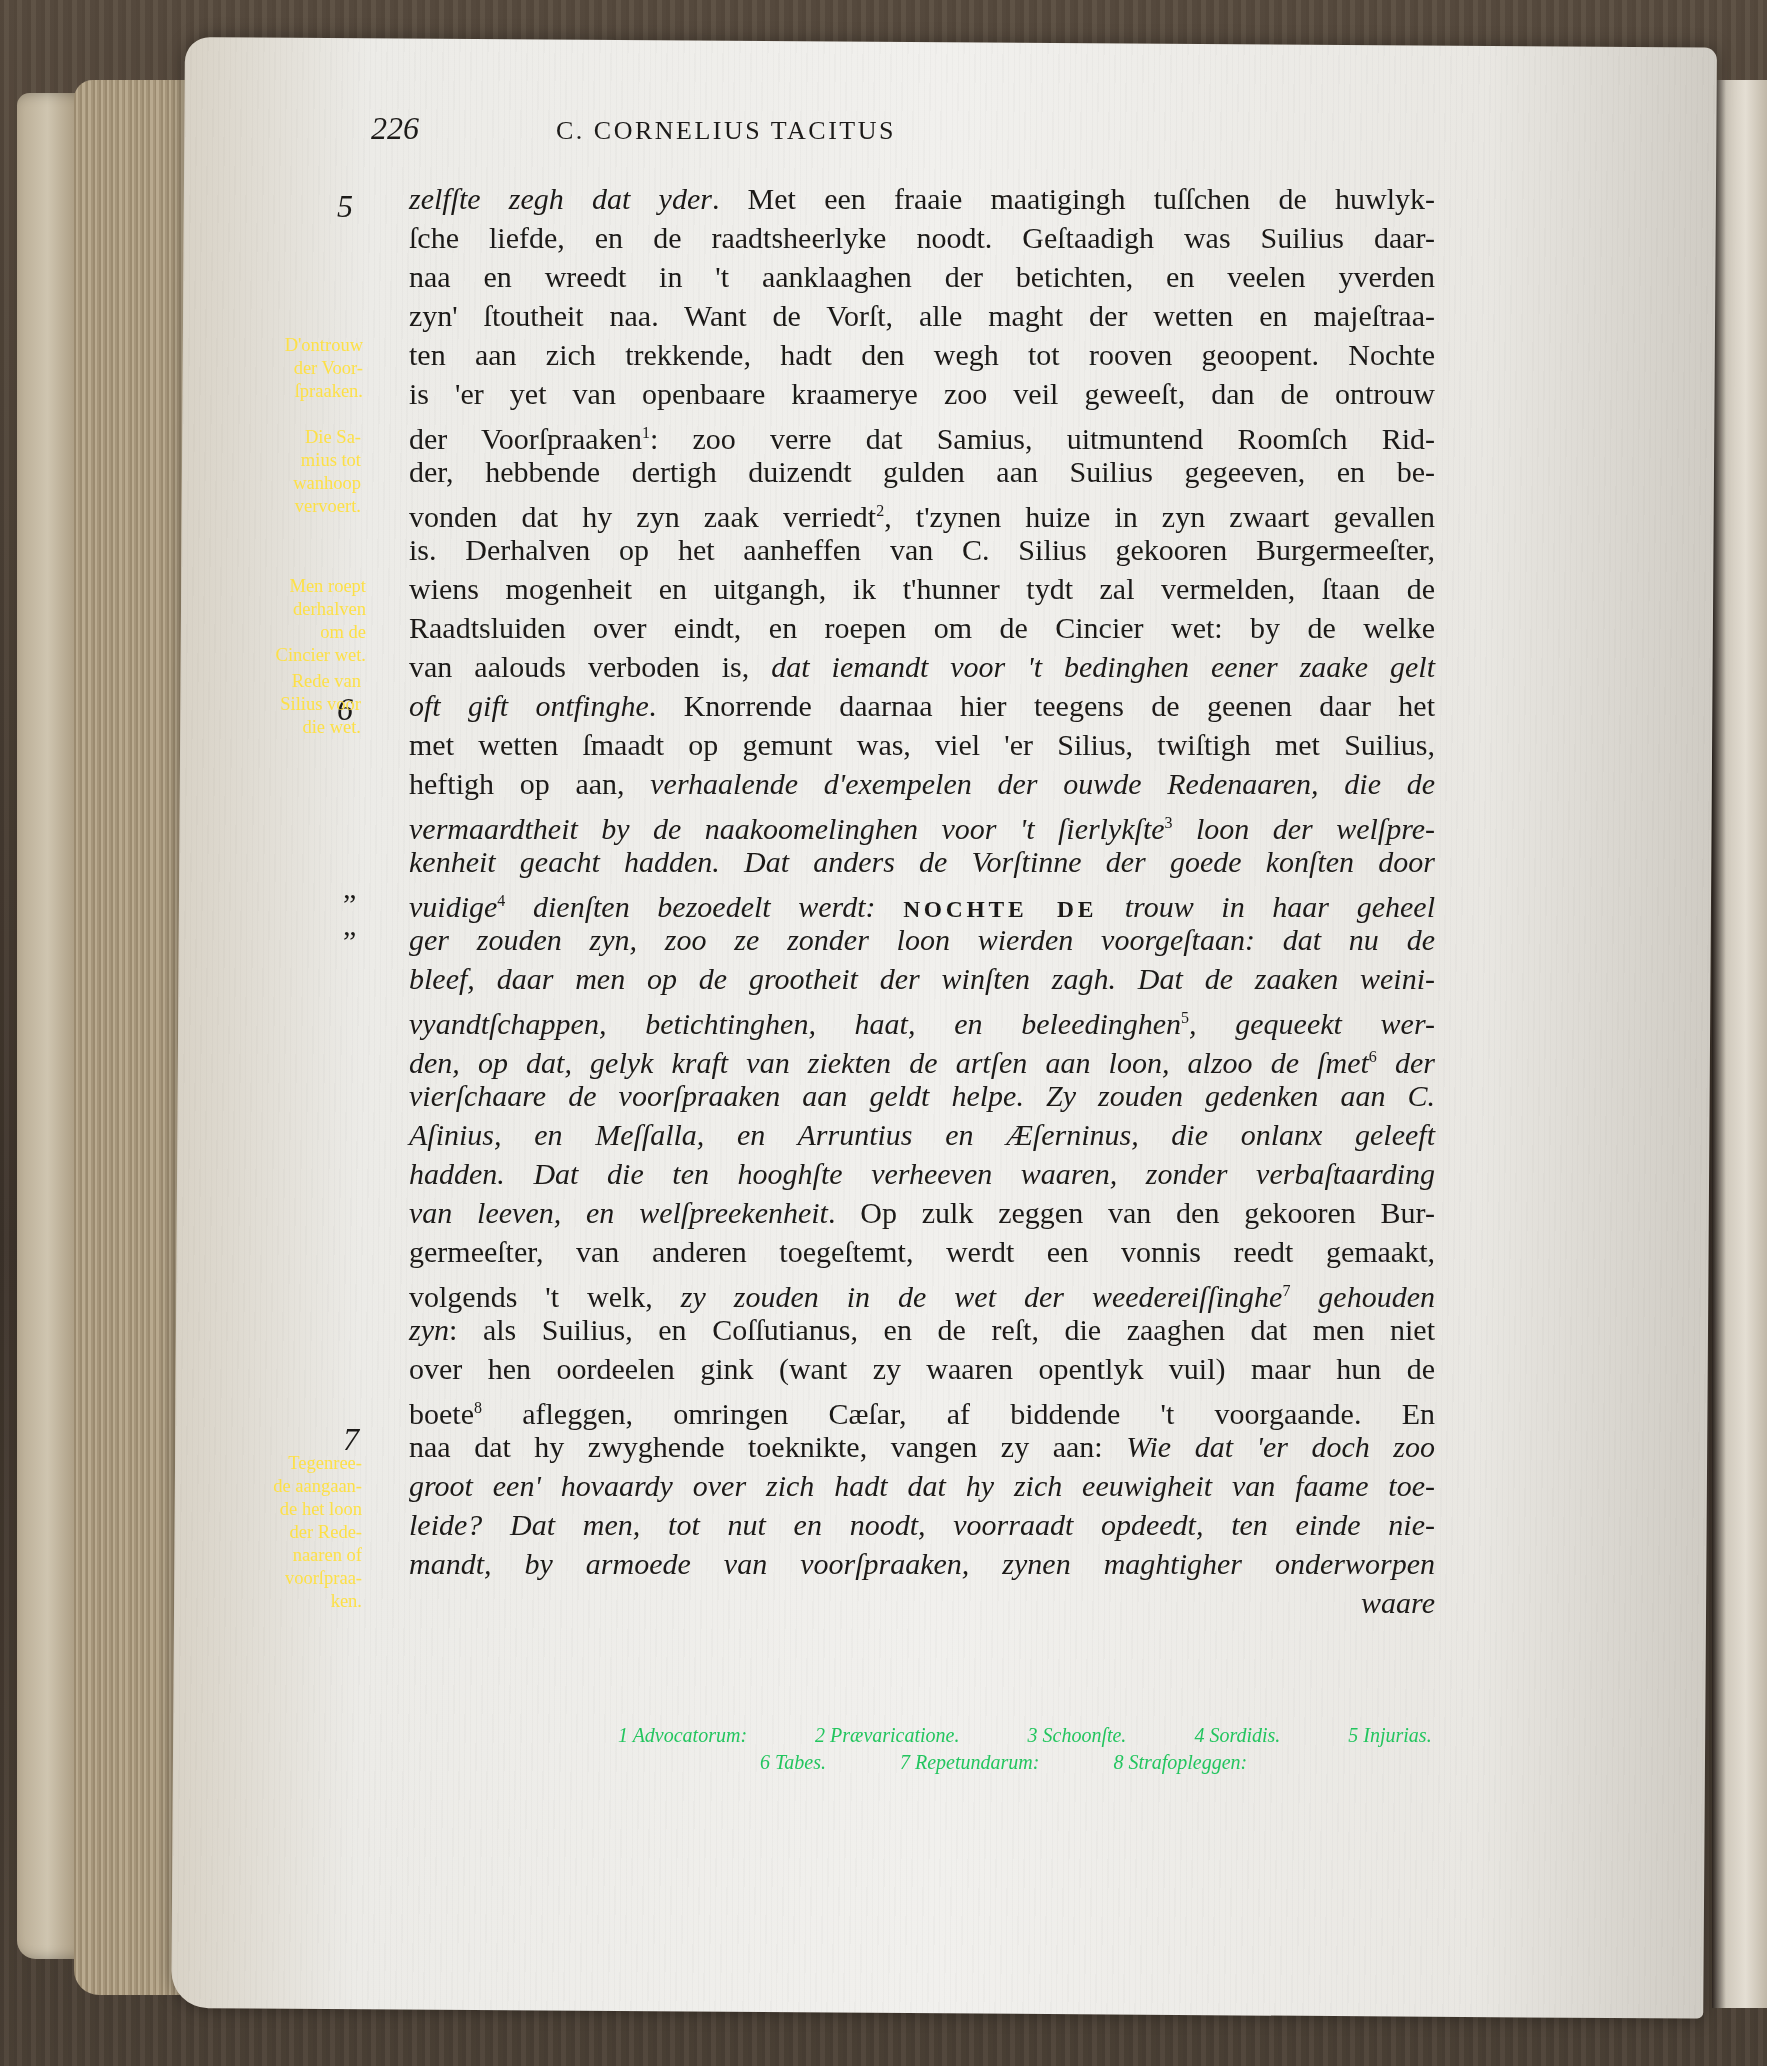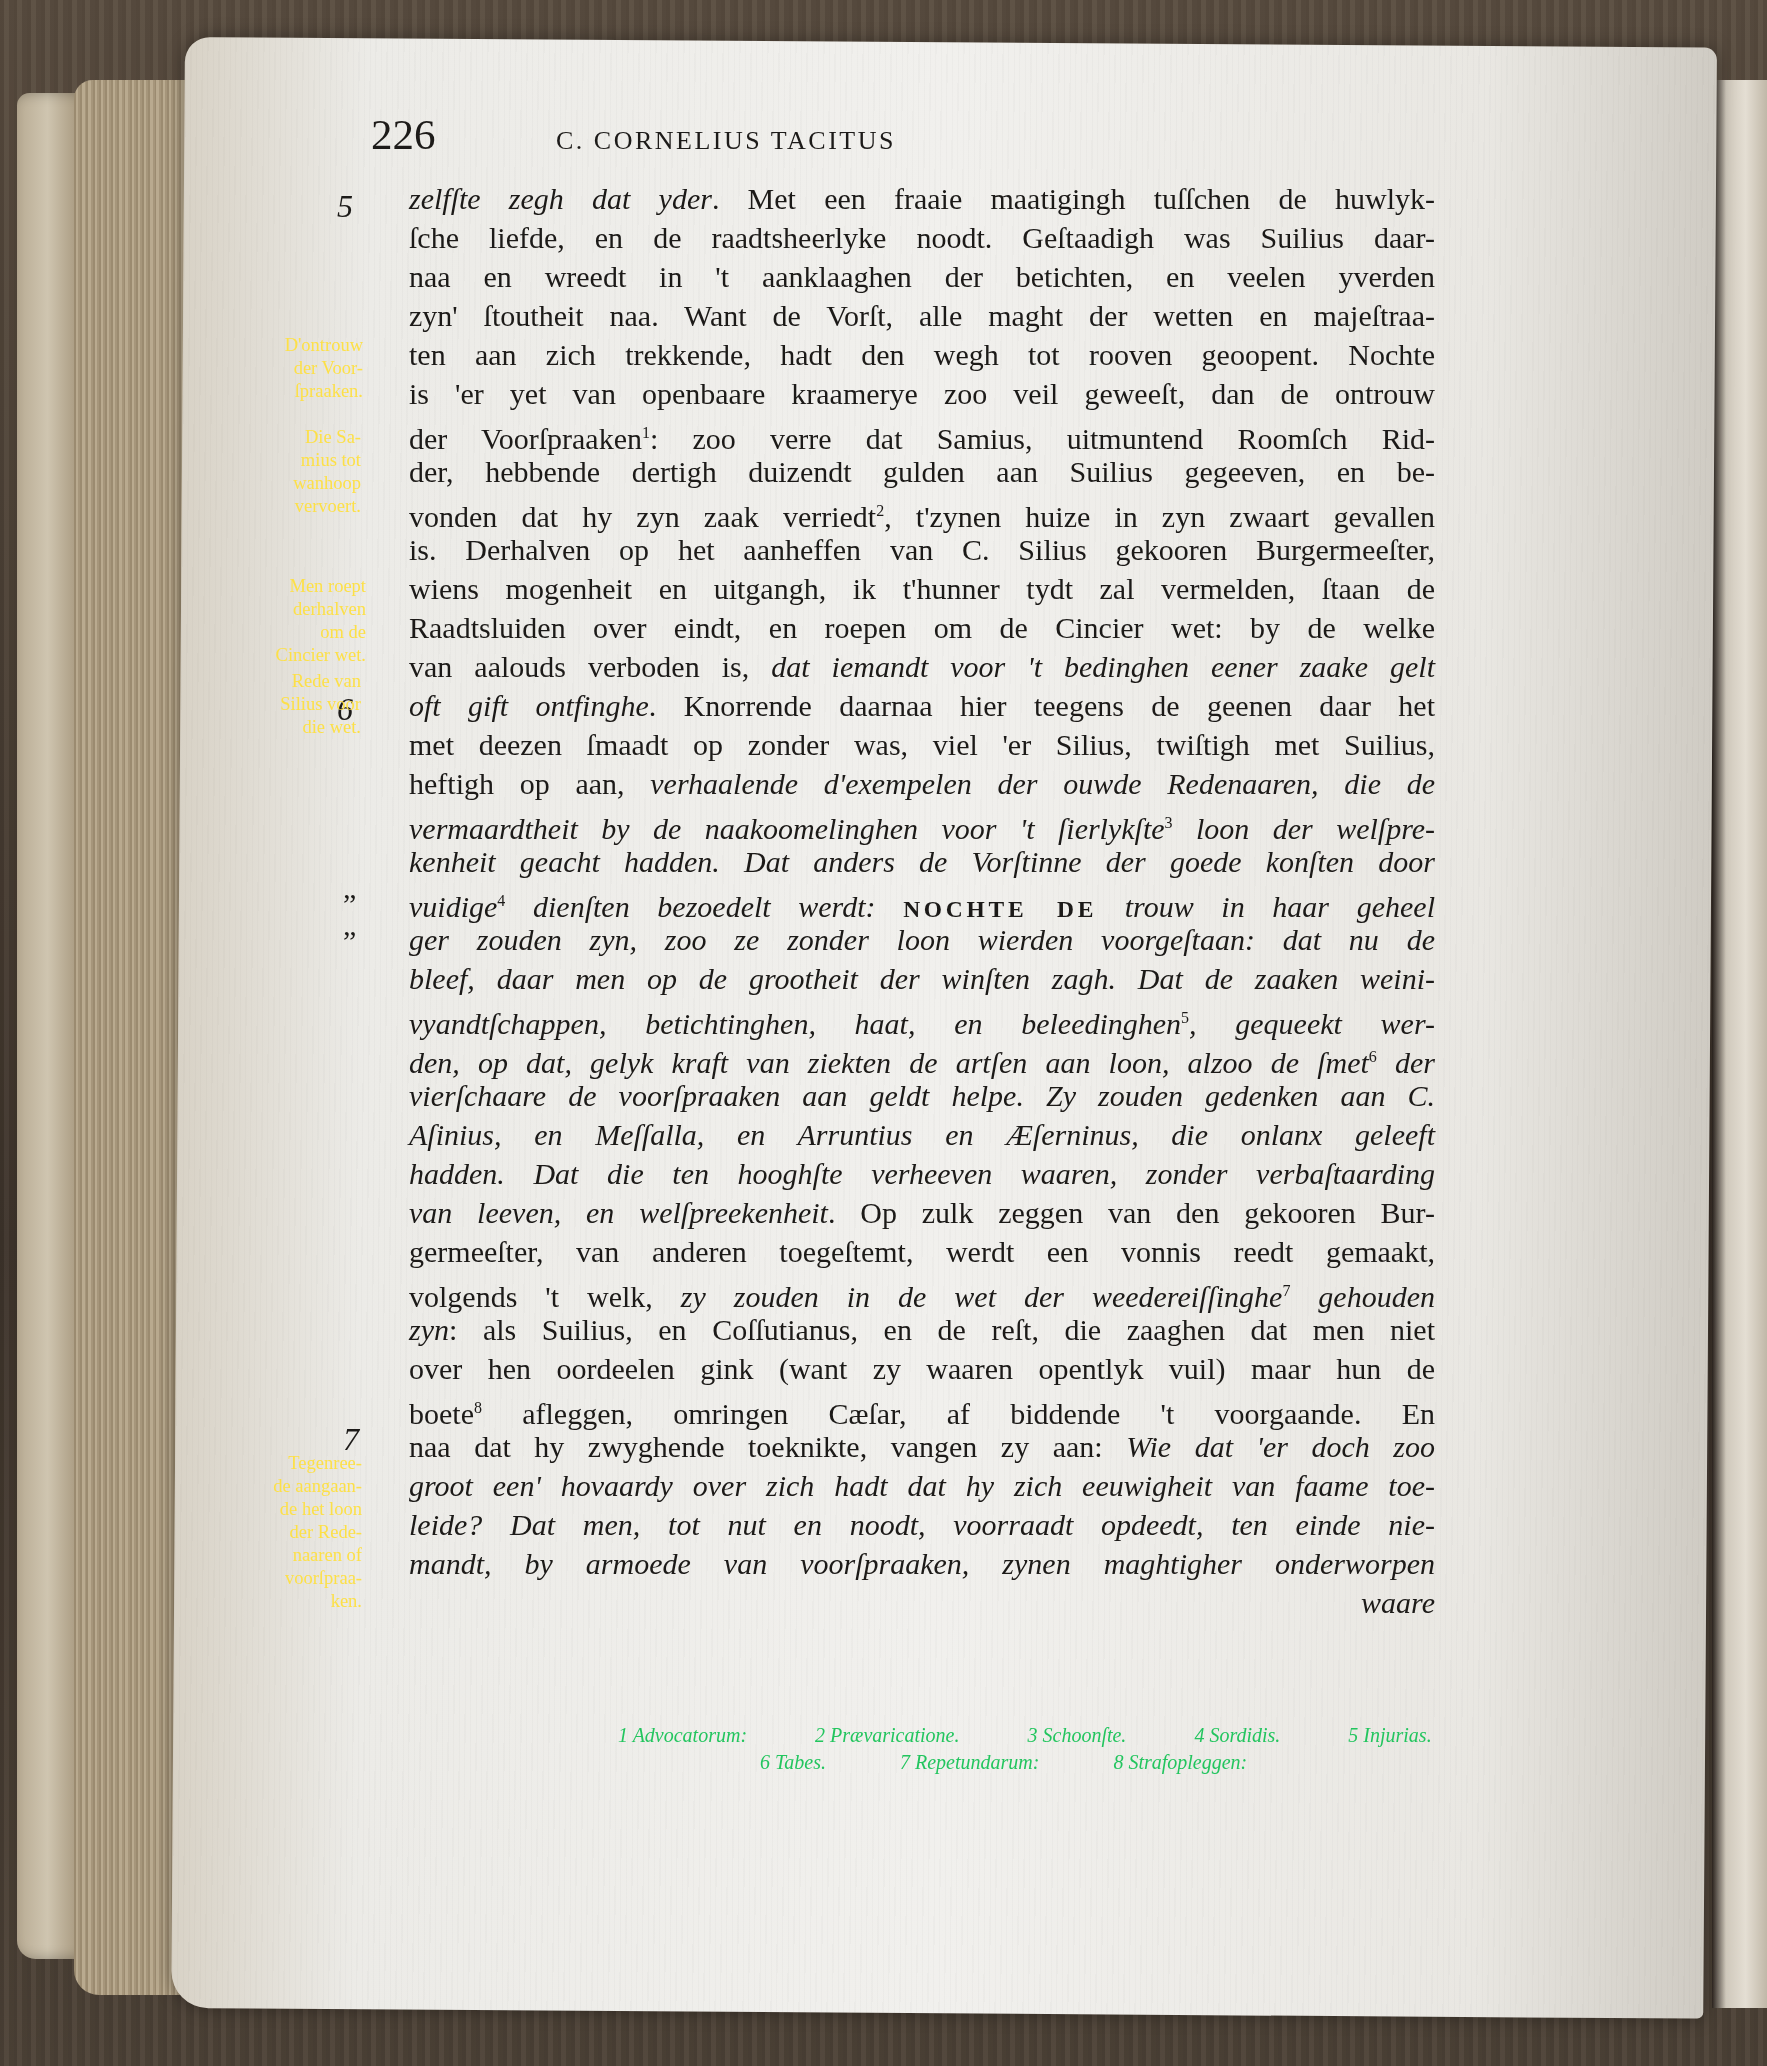--- a/index.html
+++ b/index.html
@@ -37,21 +37,21 @@
     }
     .page::after {
       content: ""; position: absolute; inset: 0;
       background: repeating-linear-gradient(90deg, rgba(0,0,0,0.018) 0 1.2px, rgba(255,255,255,0) 1.2px 5.6px);
       pointer-events: none; border-radius: inherit;
     }
     .running-head {
       position: absolute; left: 371px; top: 110px; width: 1038px;
       display: flex; align-items: baseline; color: #1d1b19;
     }
-    .page-number { font-size: 43px; width: 185px; }
+    .page-number { font-size: 32px; font-style: italic; width: 185px; }
     .book-title { font-size: 26px; letter-spacing: 2.5px; }
     .text-block {
       position: absolute; left: 377px; top: 179px; width: 1026px;
       color: #1c1a18; font-size: 30px; line-height: 39px;
       text-align: justify;
       margin-left: 32px;
     }
     .line { white-space: nowrap; display: block; text-align-last: justify; height: 39px; }
     .line.last { text-align-last: right; }
     .it { font-style: italic; }
@@ -134,21 +134,21 @@
     <span class="line"><span>ten aan zich trekkende, hadt den wegh tot rooven geoopent.  Nochte</span></span>
     <span class="line"><span>is 'er yet van openbaare kraamerye zoo veil geweeſt, dan de ontrouw</span></span>
     <span class="line"><span>der Voorſpraaken</span><sup>1</sup><span>: zoo verre dat Samius, uitmuntend Roomſch Rid-</span></span>
     <span class="line"><span>der, hebbende dertigh duizendt gulden aan Suilius gegeeven, en be-</span></span>
     <span class="line"><span>vonden dat hy zyn zaak verriedt</span><sup>2</sup><span>, t'zynen huize in zyn zwaart gevallen</span></span>
     <span class="line"><span>is.  Derhalven op het aanheffen van C. Silius gekooren Burgermeeſter,</span></span>
     <span class="line"><span>wiens mogenheit en uitgangh, ik t'hunner tydt zal vermelden, ſtaan de</span></span>
     <span class="line"><span>Raadtsluiden over eindt, en roepen om de Cincier wet: by de welke</span></span>
     <span class="line"><span>van aalouds verboden is, </span><span class="it">dat iemandt voor 't bedinghen eener zaake gelt</span></span>
     <span class="line"><span class="it">oft gift ontfinghe</span><span>.  Knorrende daarnaa hier teegens de geenen daar het</span></span>
-    <span class="line"><span>met deezen ſmaadt op zonder was, viel 'er Silius, twiſtigh met Suilius,</span></span>
+    <span class="line"><span>met wetten ſmaadt op gemunt was, viel 'er Silius, twiſtigh met Suilius,</span></span>
     <span class="line"><span>heftigh op aan, </span><span class="it">verhaalende d'exempelen der ouwde Redenaaren, die de</span></span>
     <span class="line"><span class="it">vermaardtheit by de naakoomelinghen voor 't ſierlykſte</span><sup>3</sup><span class="it"> loon der welſpre-</span></span>
     <span class="line"><span class="it">kenheit geacht hadden.  Dat anders de Vorſtinne der goede konſten door</span></span>
     <span class="line"><span class="it">vuidige</span><sup>4</sup><span class="it"> dienſten bezoedelt werdt: </span><span class="sc">NOCHTE DE</span><span class="it"> trouw in haar geheel</span></span>
     <span class="line"><span class="it">ger zouden zyn, zoo ze zonder loon wierden voorgeſtaan: dat nu de</span></span>
     <span class="line"><span class="it">bleef, daar men op de grootheit der winſten zagh.  Dat de zaaken weini-</span></span>
     <span class="line"><span class="it">vyandtſchappen, betichtinghen, haat, en beleedinghen</span><sup>5</sup><span class="it">, gequeekt wer-</span></span>
     <span class="line"><span class="it">den, op dat, gelyk kraft van ziekten de artſen aan loon, alzoo de ſmet</span><sup>6</sup><span class="it"> der</span></span>
     <span class="line"><span class="it">vierſchaare de voorſpraaken aan geldt helpe.  Zy zouden gedenken aan C.</span></span>
     <span class="line"><span class="it">Aſinius, en Meſſalla, en Arruntius en Æſerninus, die onlanx geleeft</span></span>

